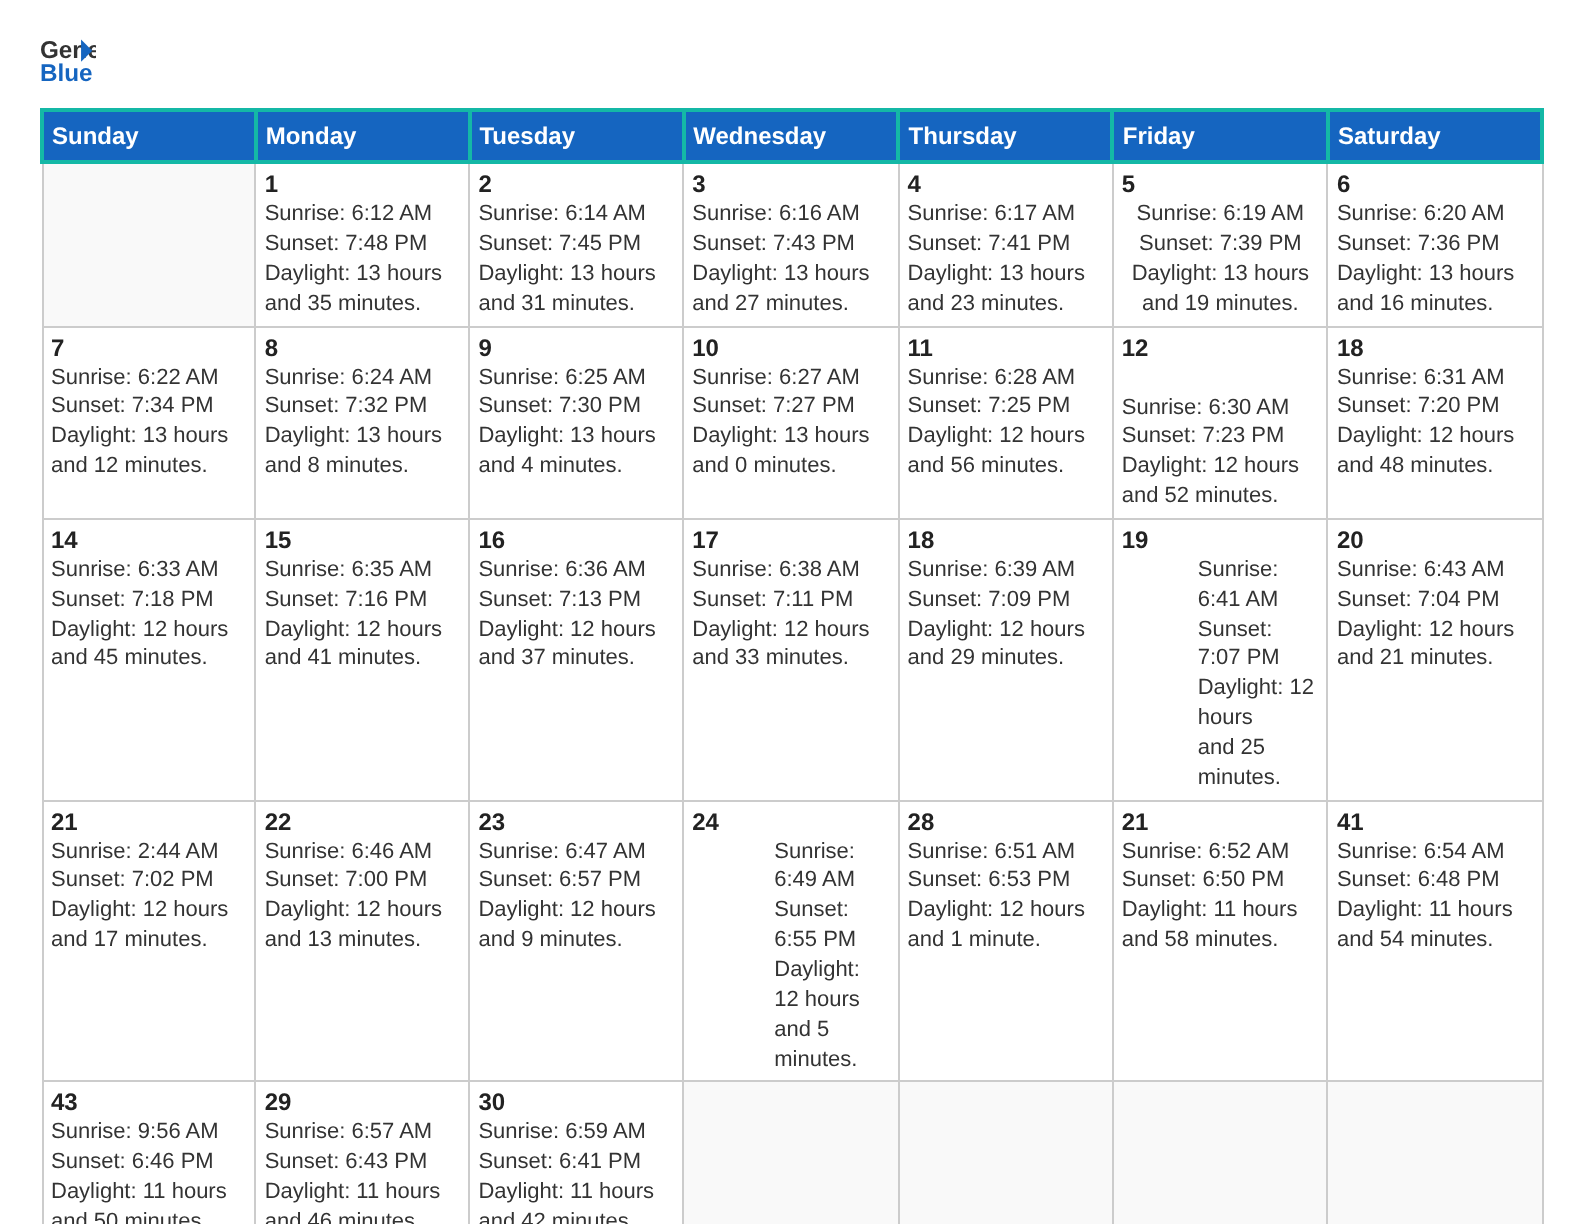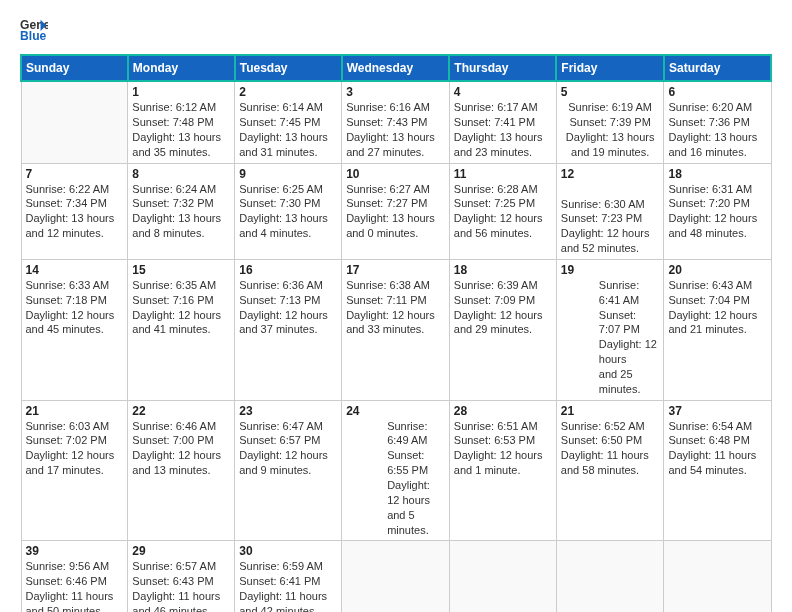--- a/index.html
+++ b/index.html
@@ -251,21 +251,21 @@
             <span class="day-number">20</span>
             <div class="day-info" style="white-space: pre-line;">Sunrise: 6:43 AM
 Sunset: 7:04 PM
 Daylight: 12 hours
 and 21 minutes.</div>
           </td>
         </tr>
         <tr>
           <td>
             <span class="day-number">21</span>
-            <div class="day-info" style="white-space: pre-line;">Sunrise: 6:03 AM
+            <div class="day-info" style="white-space: pre-line;">Sunrise: 2:44 AM
 Sunset: 7:02 PM
 Daylight: 12 hours
 and 17 minutes.</div>
           </td>
           <td>
             <span class="day-number">22</span>
             <div class="day-info" style="white-space: pre-line;">Sunrise: 6:46 AM
 Sunset: 7:00 PM
 Daylight: 12 hours
 and 13 minutes.</div>
@@ -292,30 +292,30 @@
 and 1 minute.</div>
           </td>
           <td>
             <span class="day-number">21</span>
             <div class="day-info" style="white-space: pre-line;">Sunrise: 6:52 AM
 Sunset: 6:50 PM
 Daylight: 11 hours
 and 58 minutes.</div>
           </td>
           <td>
-            <span class="day-number">37</span>
+            <span class="day-number">41</span>
             <div class="day-info" style="white-space: pre-line;">Sunrise: 6:54 AM
 Sunset: 6:48 PM
 Daylight: 11 hours
 and 54 minutes.</div>
           </td>
         </tr>
         <tr>
           <td>
-            <span class="day-number">39</span>
+            <span class="day-number">43</span>
             <div class="day-info" style="white-space: pre-line;">Sunrise: 9:56 AM
 Sunset: 6:46 PM
 Daylight: 11 hours
 and 50 minutes.</div>
           </td>
           <td>
             <span class="day-number">29</span>
             <div class="day-info" style="white-space: pre-line;">Sunrise: 6:57 AM
 Sunset: 6:43 PM
 Daylight: 11 hours

